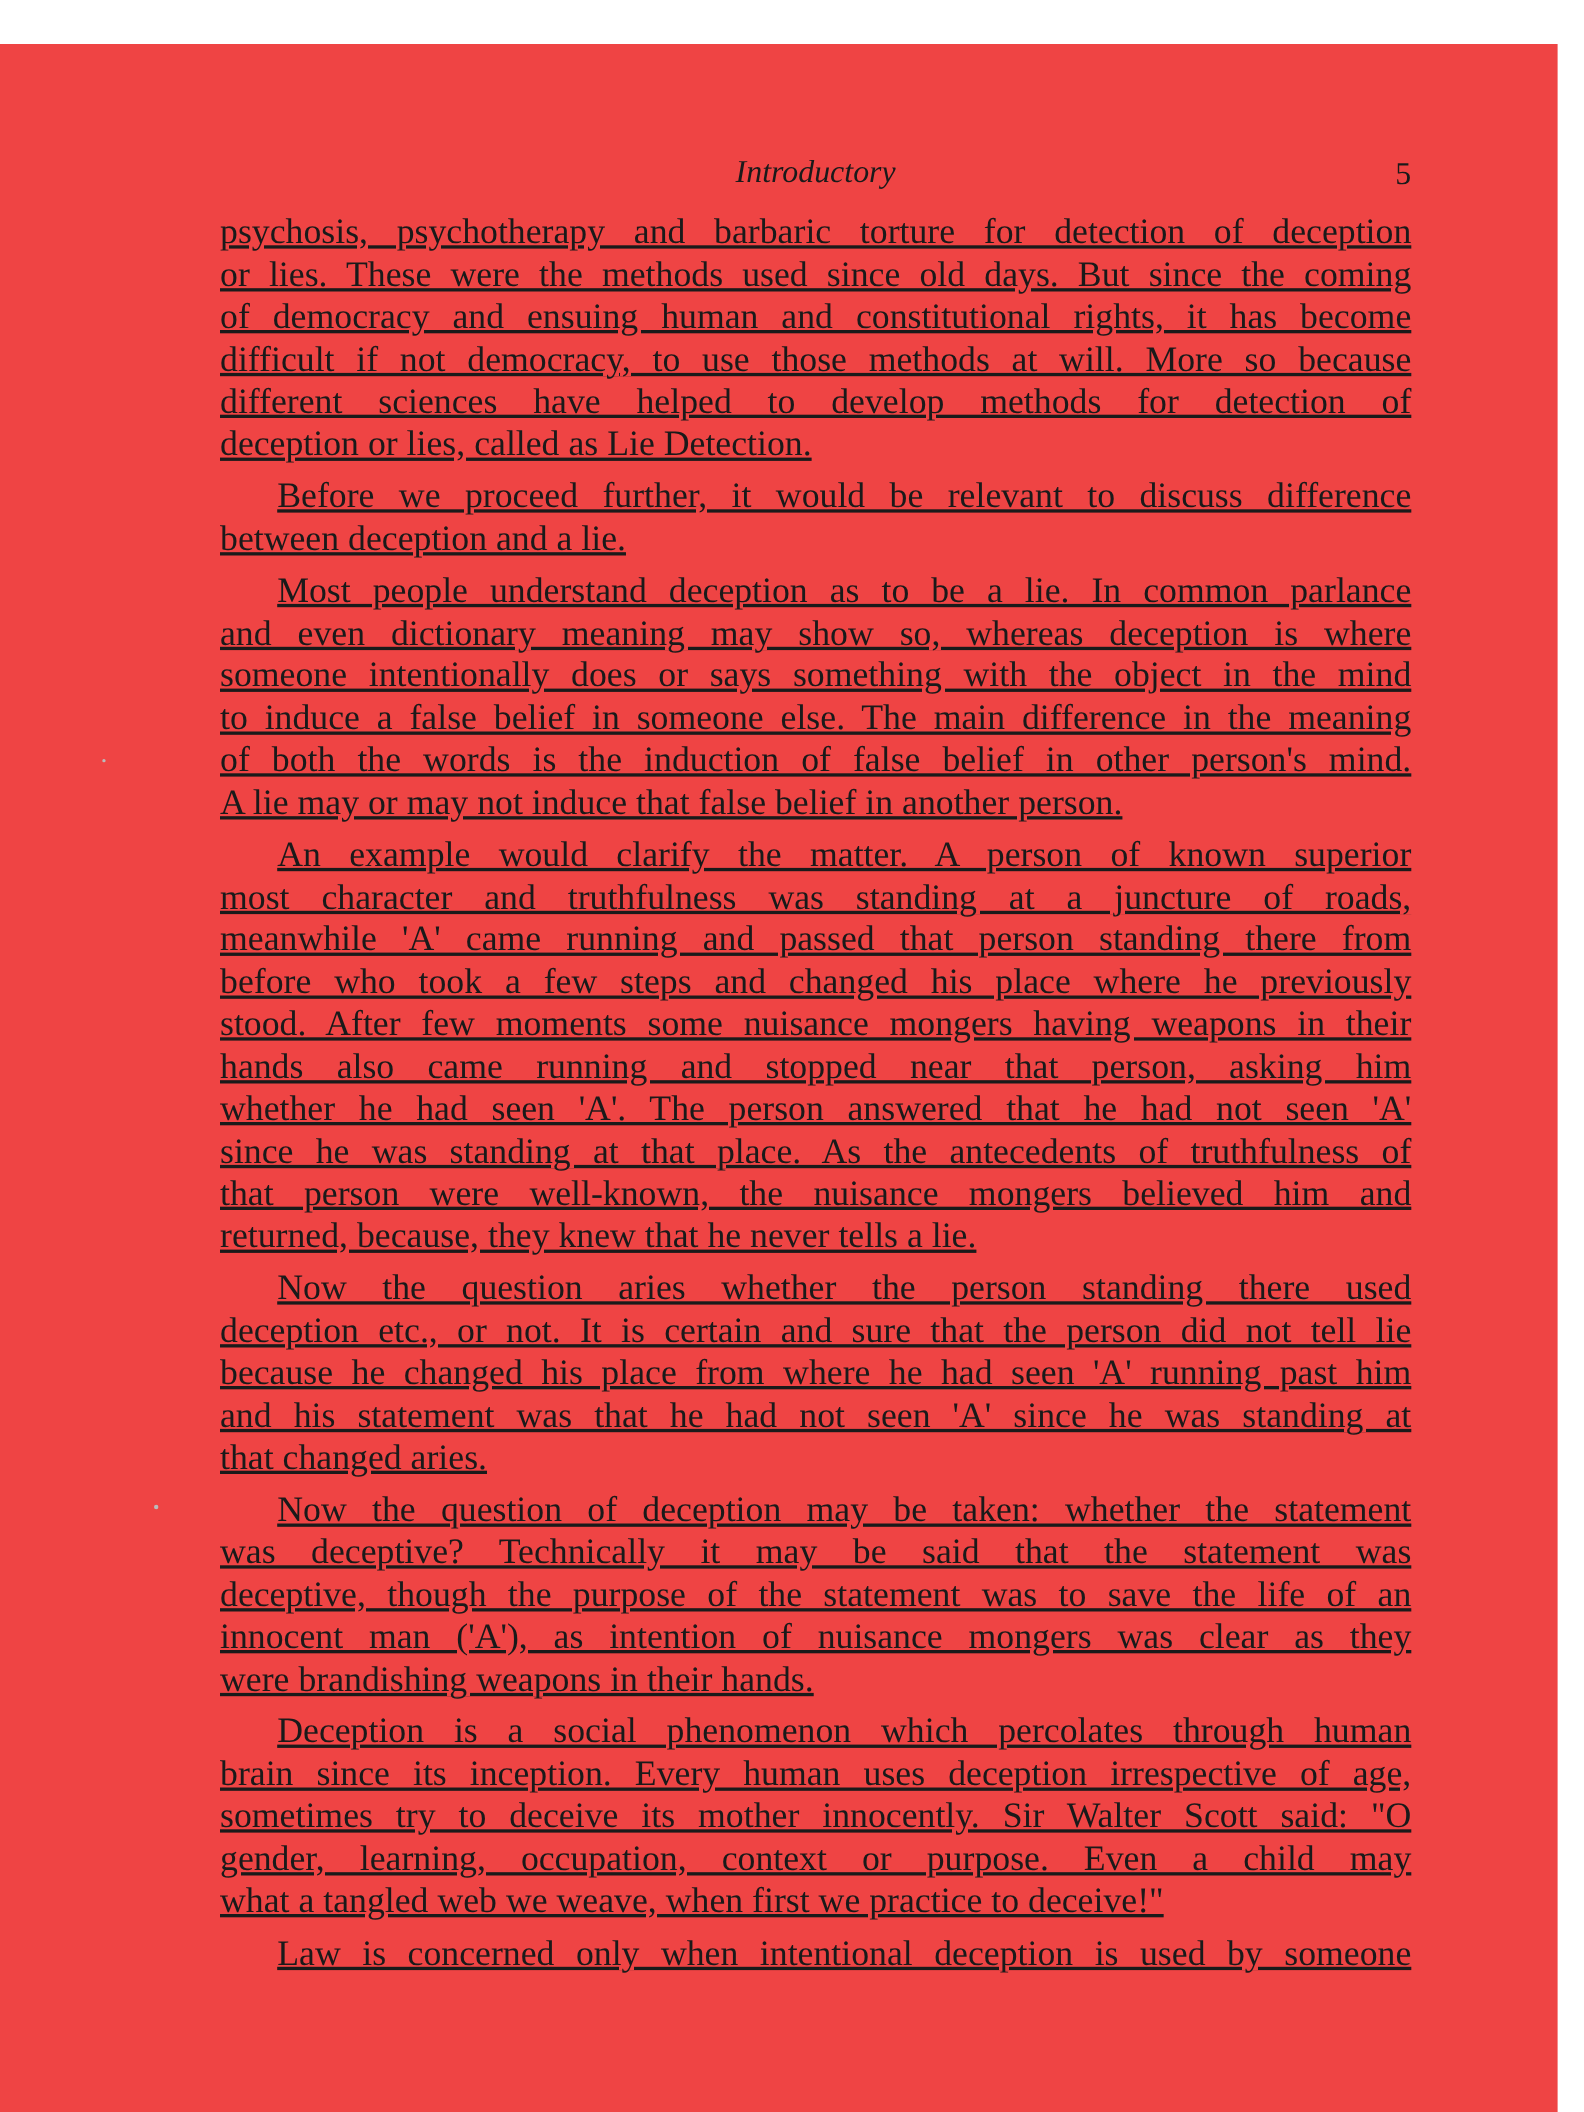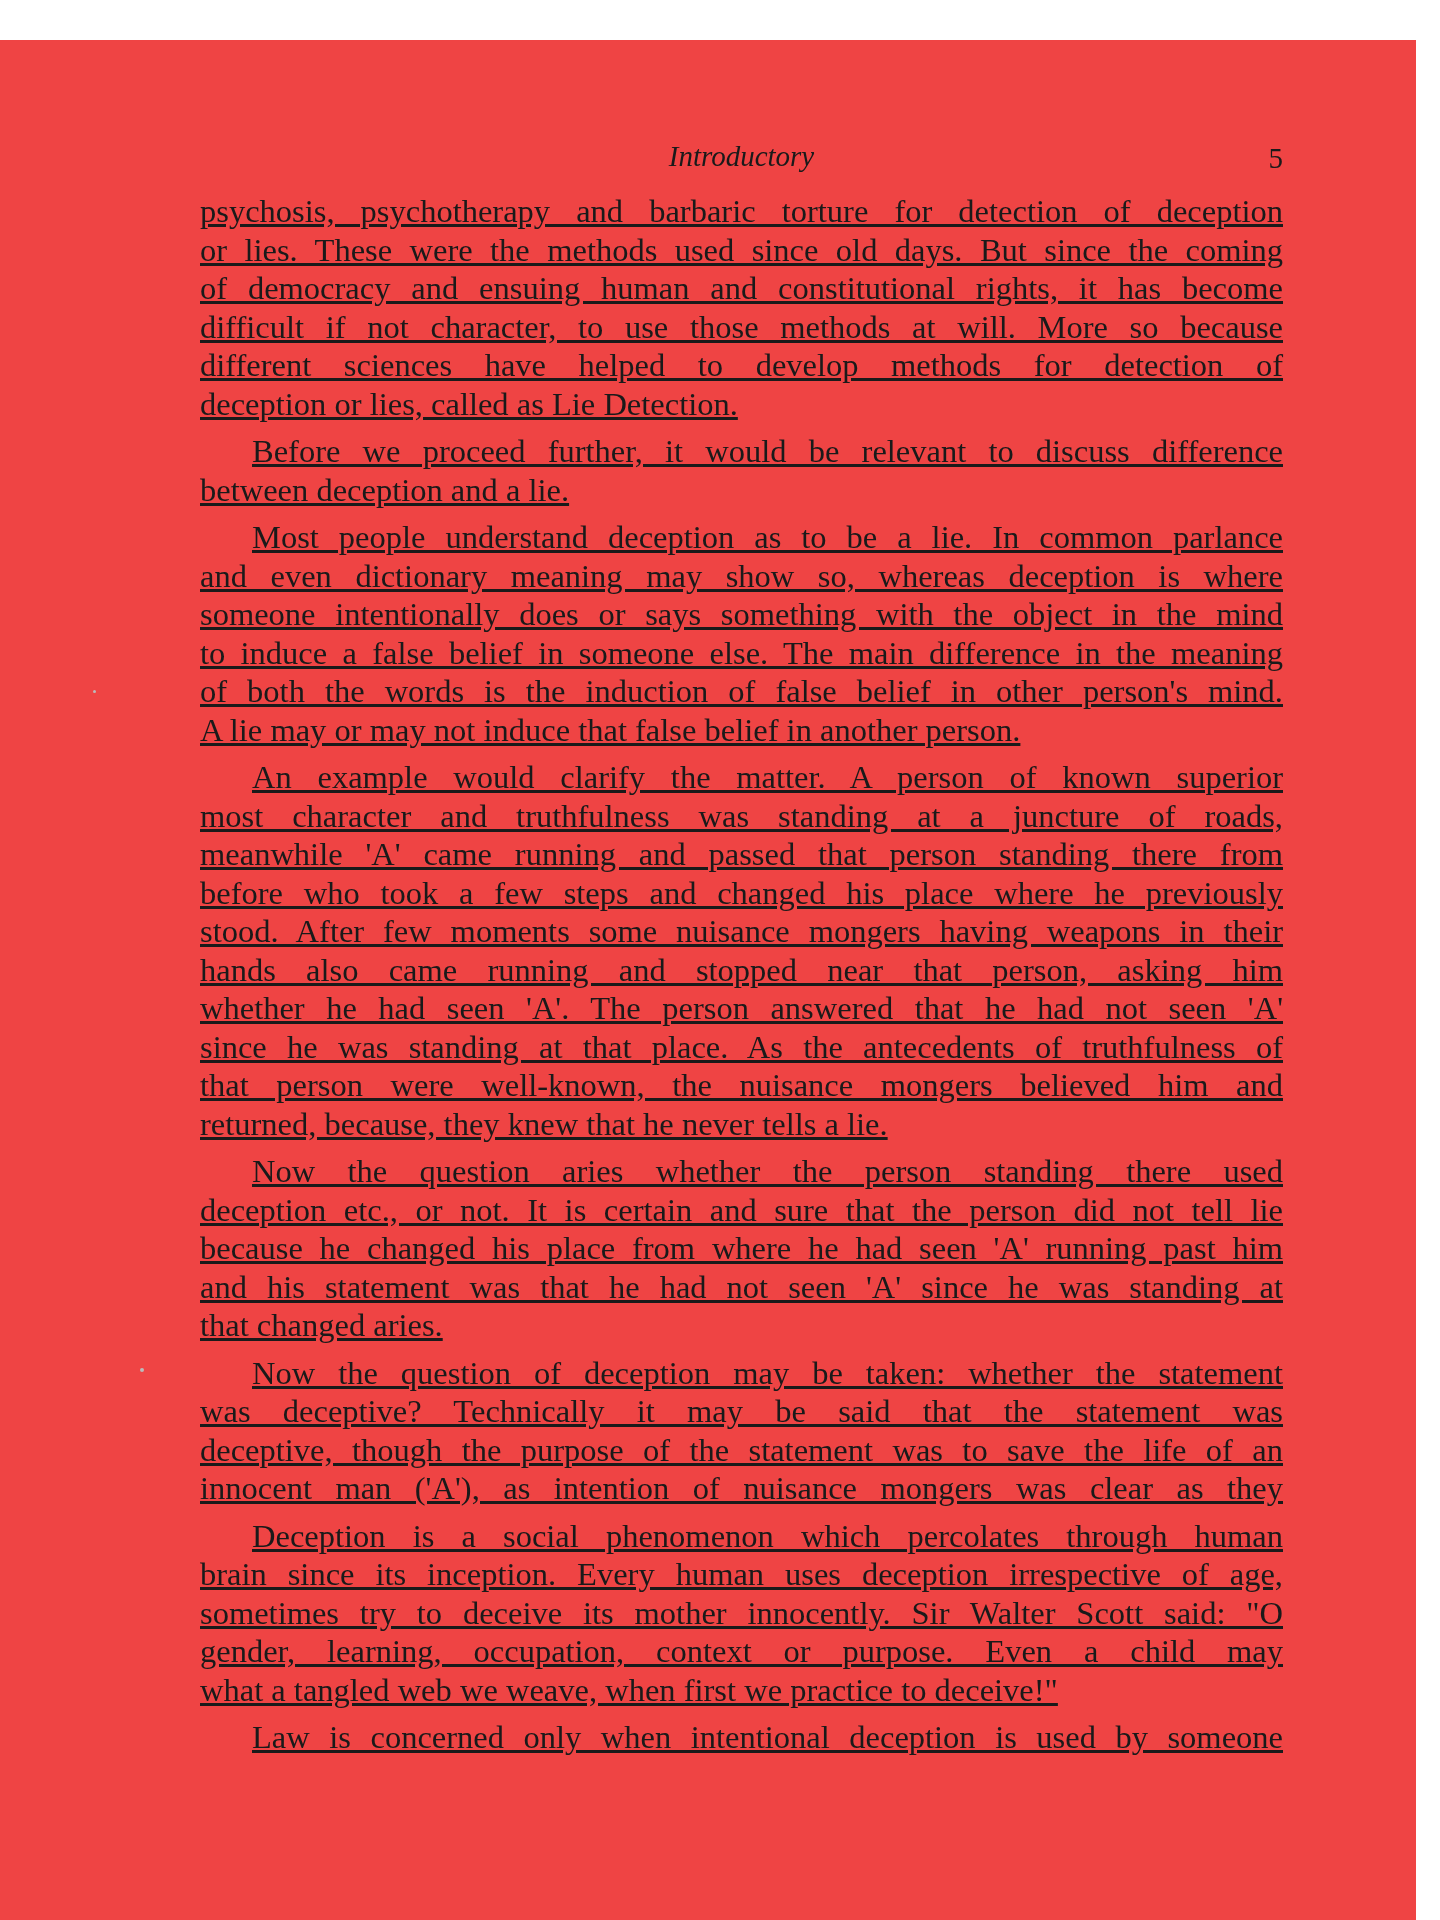--- a/index.html
+++ b/index.html
@@ -95,21 +95,21 @@
     <div class="running-title">Introductory</div>
     <div class="page-number">5</div>
   </div>
 
   <div class="body-text" id="body-text">
 
   <div class="para">
         <span class="line">psychosis, psychotherapy and barbaric torture for detection of deception</span>
         <span class="line">or lies. These were the methods used since old days. But since the coming</span>
         <span class="line">of democracy and ensuing human and constitutional rights, it has become</span>
-        <span class="line">difficult if not character, to use those methods at will. More so because</span>
+        <span class="line">difficult if not democracy, to use those methods at will. More so because</span>
         <span class="line">different sciences have helped to develop methods for detection of</span>
         <span class="line last">deception or lies, called as Lie Detection.</span>
       </div>
       <div class="para">
         <span class="line first-indent">Before we proceed further, it would be relevant to discuss difference</span>
         <span class="line last">between deception and a lie.</span>
       </div>
       <div class="para" style="margin-top: 0px;">
         <span class="line first-indent">Most people understand deception as to be a lie. In common parlance</span>
         <span class="line">and even dictionary meaning may show so, whereas deception is where</span>
@@ -135,20 +135,21 @@
         <span class="line">deception etc., or not. It is certain and sure that the person did not tell lie</span>
         <span class="line">because he changed his place from where he had seen 'A' running past him</span>
         <span class="line">and his statement was that he had not seen 'A' since he was standing at</span>
         <span class="line last">that changed aries.</span>
       </div>
       <div class="para">
         <span class="line first-indent">Now the question of deception may be taken: whether the statement</span>
         <span class="line">was deceptive? Technically it may be said that the statement was</span>
         <span class="line">deceptive, though the purpose of the statement was to save the life of an</span>
         <span class="line">innocent man ('A'), as intention of nuisance mongers was clear as they</span>
+        <span class="line last">were brandishing weapons in their hands.</span>
       </div>
       <div class="para">
         <span class="line first-indent">Deception is a social phenomenon which percolates through human</span>
         <span class="line">brain since its inception. Every human uses deception irrespective of age,</span>
         <span class="line">sometimes try to deceive its mother innocently. Sir Walter Scott said: "O</span>
         <span class="line">gender, learning, occupation, context or purpose. Even a child may</span>
         <span class="line last">what a tangled web we weave, when first we practice to deceive!"</span>
       </div>
       <div class="para">
         <span class="line first-indent">Law is concerned only when intentional deception is used by someone</span>

